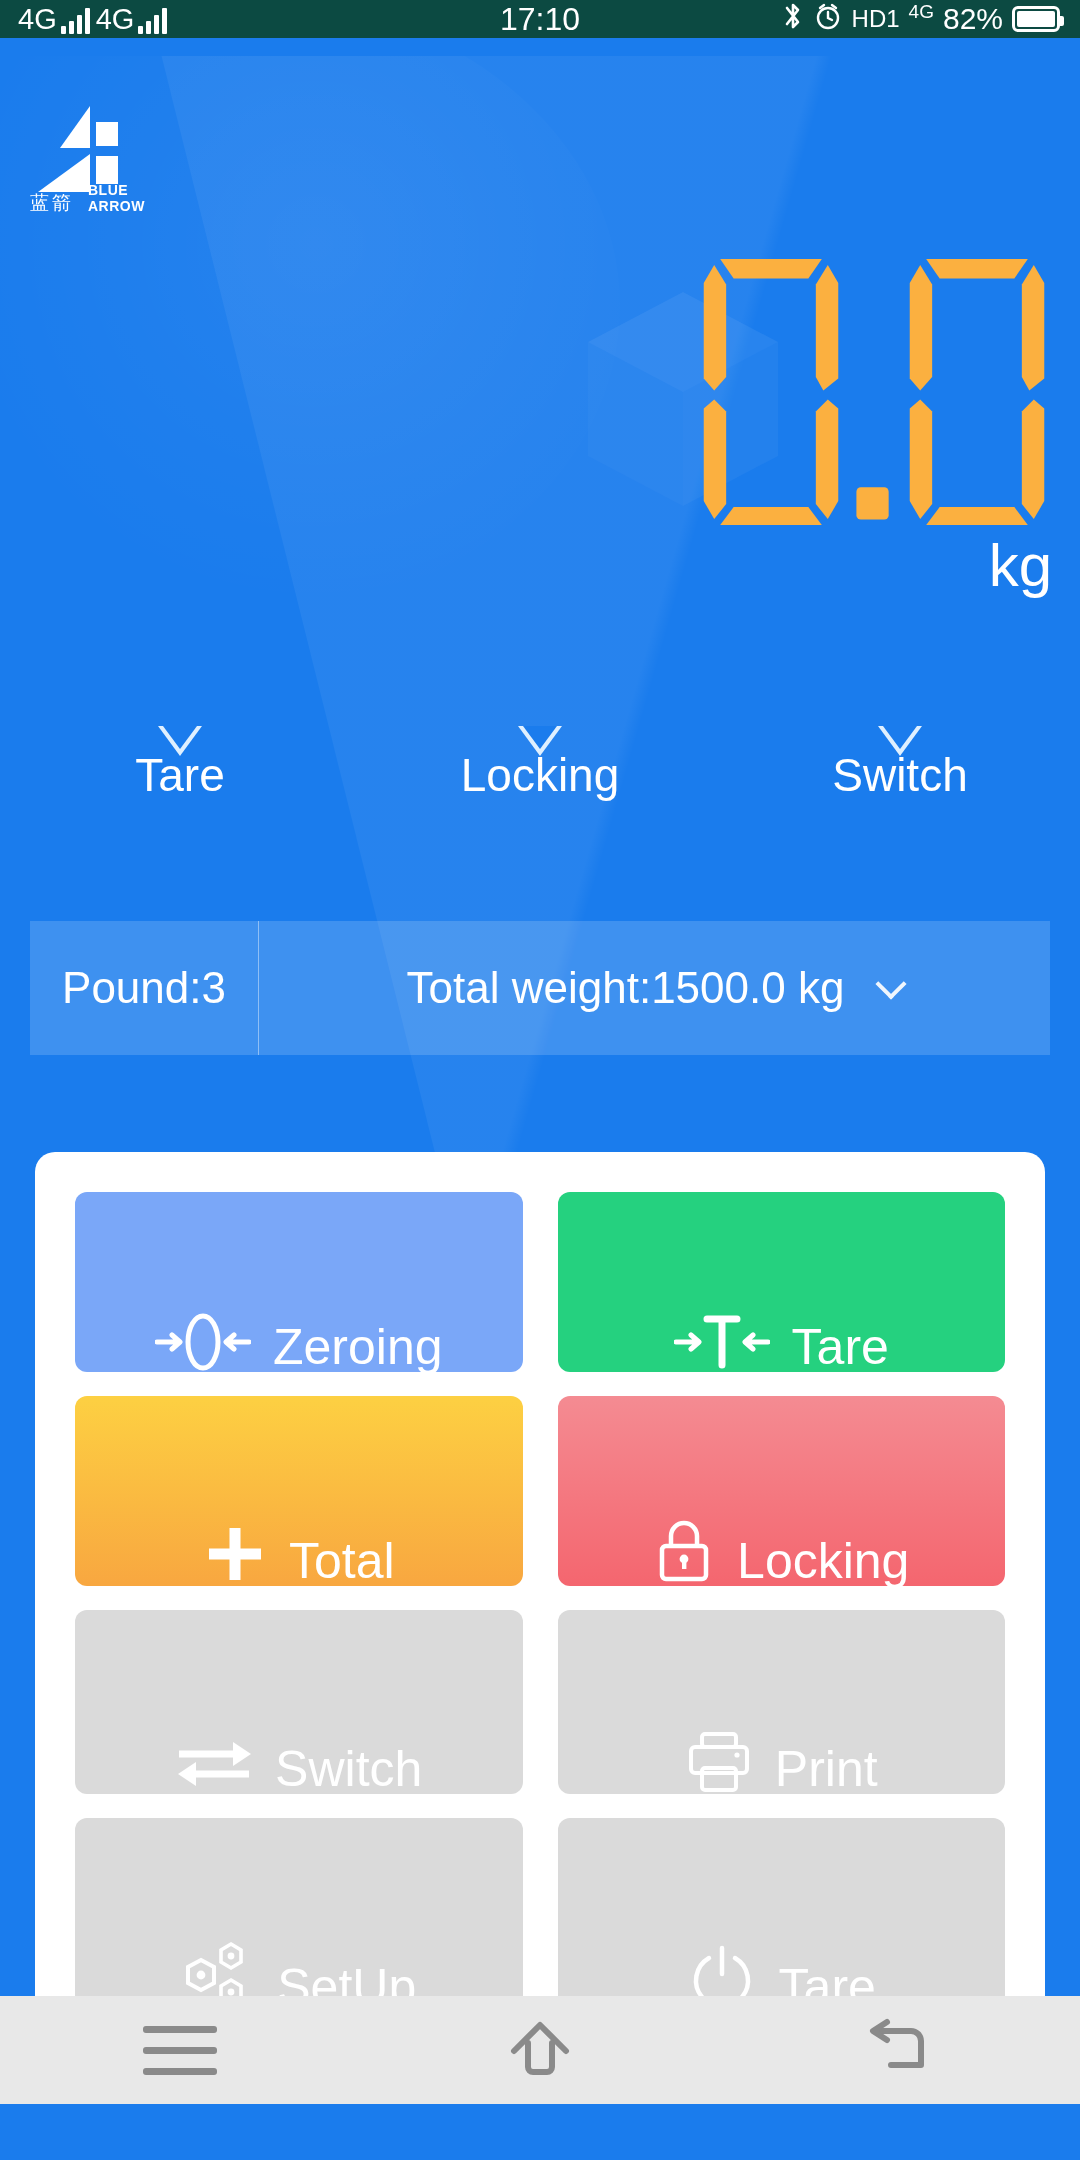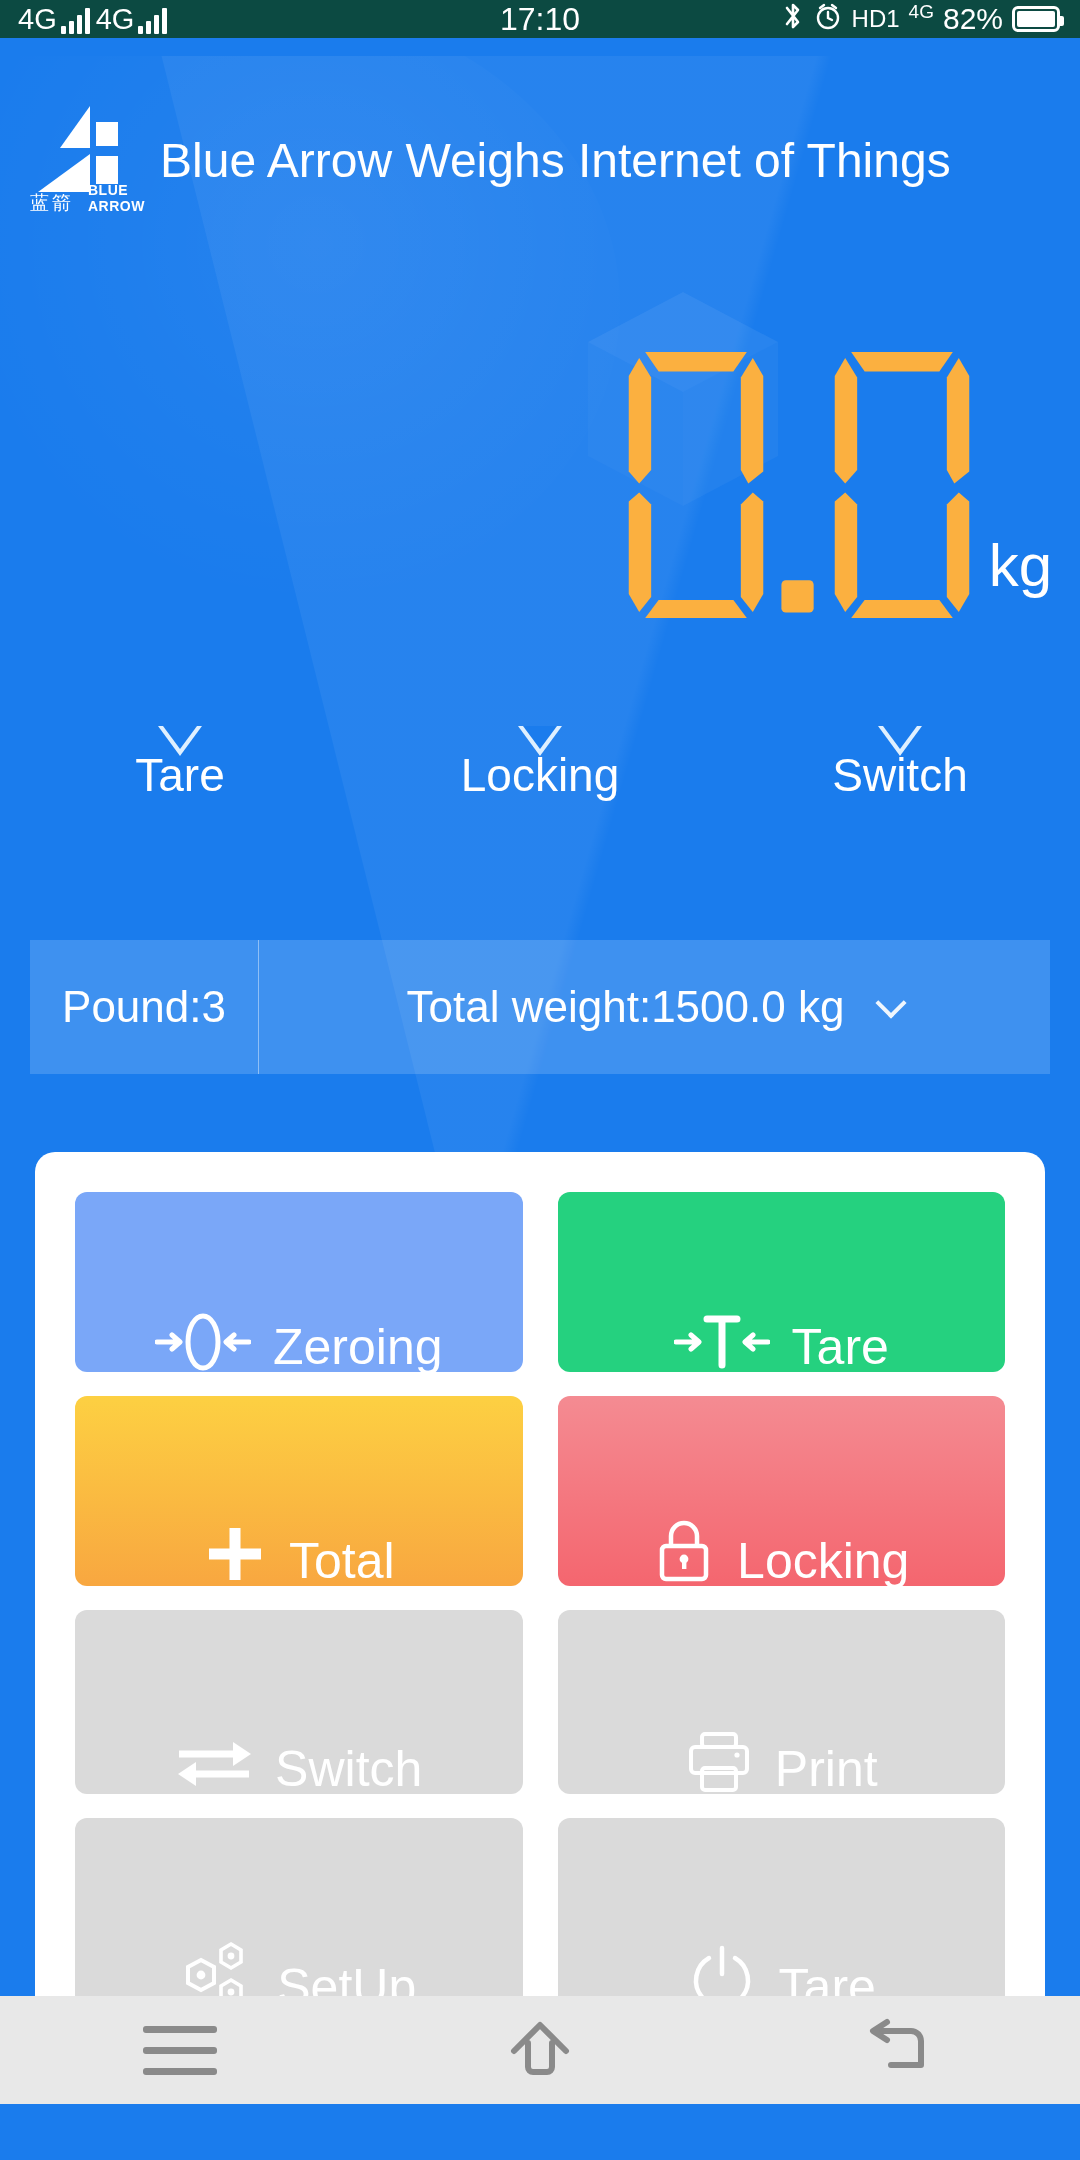--- a/index.html
+++ b/index.html
@@ -73,20 +73,21 @@
   .logo svg{ display:block; }
   .logo .cn{ position:absolute; left:0; bottom:0; font-size:19px; color:#fff; letter-spacing:3px;}
   .logo .en{ position:absolute; left:58px; bottom:2px; font-size:14px; color:#fff; font-weight:bold; letter-spacing:.5px; }
   .apptitle{ color:#fff; font-size:48px; margin-left:20px; white-space:nowrap; }
 
   
   .weightwrap{
     position:absolute; top:248px; left:0; width:1080px; height:320px;
     display:flex; align-items:flex-end; justify-content:flex-end;
     padding-right:28px;
+    flex-direction:column;
   }
   .digits{ display:flex; align-items:flex-end; gap:6px; }
   .seg{ width:150px; height:278px; display:block; }
   .dot{ width:44px; height:278px; display:block; }
   .unit{ color:#fff; font-size:60px; margin:0 0 24px 12px; letter-spacing:0; }
 
   
   .indicators{
     position:absolute; top:640px; left:0; width:1080px;
     display:flex;
@@ -102,21 +103,21 @@
   .tri-off::after{
     content:""; position:absolute; left:-17px; top:0;
     width:0;height:0;border-left:17px solid transparent;border-right:17px solid transparent;
     border-top:23px solid #1a7ced;
   }
   .tri-on{ border-top:30px solid #ffee00; }
   .ind-label{ color:#fff; font-size:46px; margin-top:22px; }
 
   
   .infobar{
-    position:absolute; top:884px; left:30px; width:1020px; height:134px;
+    position:absolute; top:865px; left:30px; width:1020px; height:134px;
     background:rgba(255,255,255,.16);
     display:flex; align-items:center;text-align:center;
   }
   .info-cell{ display:flex; align-items:center; justify-content:center; color:#fff; font-size:44px; }
   .info-pound{ width:228px; height:100%; }
   .divider{ width:1px; height:134px; background:rgba(255,255,255,.42); }
   .info-total{ flex:1; gap:36px; }
   .chev{ width:22px;height:22px; border-right:4px solid #fff; border-bottom:4px solid #fff; transform:rotate(45deg); margin-top:-8px; opacity:.92; }
 
   
@@ -214,21 +215,20 @@
     <div class="logo">
       <svg width="110" height="92" viewBox="0 0 110 92">
         <polygon points="60,2 60,44 30,44" fill="#fff"></polygon>
         <polygon points="60,50 60,88 8,88" fill="#fff"></polygon>
         <rect x="66" y="18" width="22" height="24" fill="#fff"></rect>
         <rect x="66" y="52" width="22" height="28" fill="#fff"></rect>
       </svg>
       <span class="cn">蓝箭</span>
       <span class="en">BLUE ARROW</span>
     </div>
-    <div class="apptitle">Blue Arrow Weighs Internet of Things</div>
   </div>
 
   <div class="weightwrap">
     <div class="digits">
       <svg class="seg" viewBox="0 0 100 186">
 
         <polygon points="16,4 84,4 75,17 25,17" fill="#fbb040"></polygon>
         <polygon points="88,8 95,20 95,84 85,92 80,83 80,21" fill="#fbb040"></polygon>
         <polygon points="88,98 95,104 95,166 88,178 80,168 80,106" fill="#fbb040"></polygon>
         <polygon points="25,170 75,170 84,182 16,182" fill="#fbb040"></polygon>

